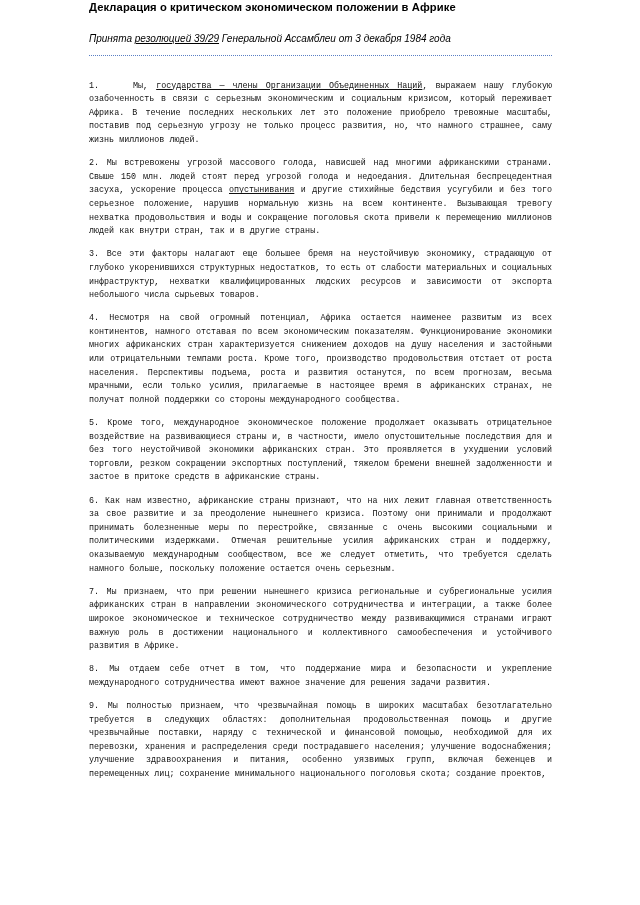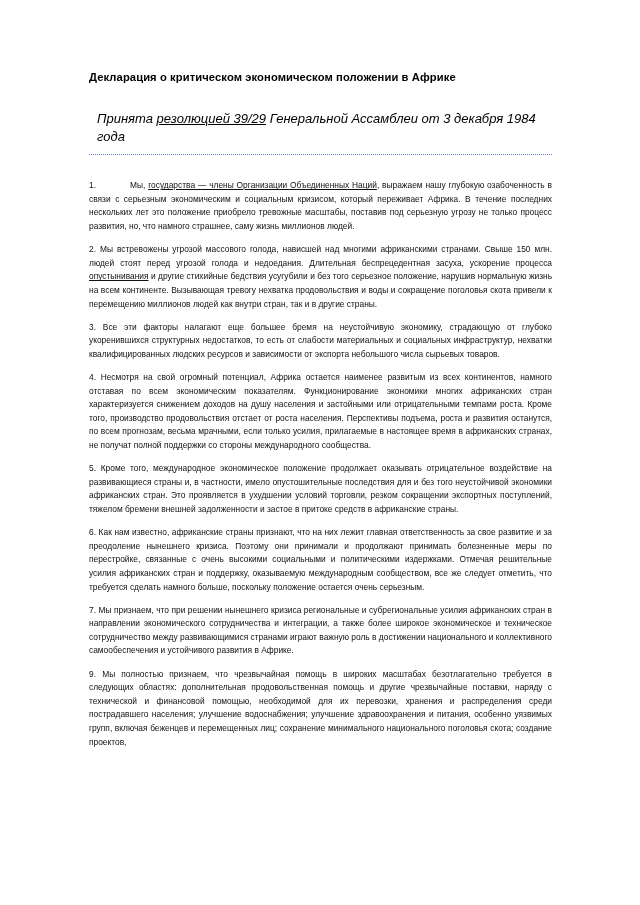--- a/index.html
+++ b/index.html
@@ -27,46 +27,46 @@
     position: absolute;
     left: 89px;
     top: 0;
     width: 463px;
   }
   .doc-title {
     font-size: 11.2px;
     font-weight: bold;
     line-height: 1.35;
     margin: 0;
-    padding-top: 70px;
     letter-spacing: 0.1px;
     color: #000;
   }
   .doc-subtitle {
-    font-size: 13px;
+    font-size: 10px;
     font-style: italic;
     font-weight: normal;
-    margin: 8px;
+    margin: 0;
     padding-top: 17px;
     line-height: 1.35;
     color: #000;
   }
   .doc-subtitle .lnk {
     text-decoration: underline;
   }
   .divider {
     margin-top: 9px;
     height: 0;
     border: 0;
     border-top: 1px dotted #5a7fc4;
     width: 100%;
   }
   .paras {
     margin-top: 0;
     padding-top: 16px;
+    font-family: Liberation Mono, monospace;
   }
   p.para {
     font-size: 8.4px;
     line-height: 1.62;
     text-align: justify;
     margin: 0 0 9.5px 0;
     color: #111;
     -webkit-hyphens: none;
     hyphens: none;
   }
@@ -107,18 +107,19 @@
       <p class="para"><span class="num">3.</span><span> Все эти факторы налагают еще большее бремя на неустойчивую экономику, страдающую от глубоко укоренившихся структурных недостатков, то есть от слабости материальных и социальных инфраструктур, нехватки квалифицированных людских ресурсов и зависимости от экспорта небольшого числа сырьевых товаров.</span></p>
 
       <p class="para"><span class="num">4.</span><span> Несмотря на свой огромный потенциал, Африка остается наименее развитым из всех континентов, намного отставая по всем экономическим показателям. Функционирование экономики многих африканских стран характеризуется снижением доходов на душу населения и застойными или отрицательными темпами роста. Кроме того, производство продовольствия отстает от роста населения. Перспективы подъема, роста и развития останутся, по всем прогнозам, весьма мрачными, если только усилия, прилагаемые в настоящее время в африканских странах, не получат полной поддержки со стороны международного сообщества.</span></p>
 
       <p class="para"><span class="num">5.</span><span> Кроме того, международное экономическое положение продолжает оказывать отрицательное воздействие на развивающиеся страны и, в частности, имело опустошительные последствия для и без того неустойчивой экономики африканских стран. Это проявляется в ухудшении условий торговли, резком сокращении экспортных поступлений, тяжелом бремени внешней задолженности и застое в притоке средств в африканские страны.</span></p>
 
       <p class="para"><span class="num">6.</span><span> Как нам известно, африканские страны признают, что на них лежит главная  ответственность за свое развитие и за преодоление нынешнего кризиса. Поэтому они принимали и продолжают принимать болезненные меры по перестройке, связанные с очень высокими социальными и политическими издержками. Отмечая решительные усилия африканских стран и поддержку, оказываемую международным сообществом, все же следует отметить, что требуется сделать намного больше, поскольку положение остается очень серьезным.</span></p>
 
       <p class="para"><span class="num">7.</span><span> Мы признаем, что при решении нынешнего кризиса региональные и субрегиональные усилия африканских стран в направлении экономического сотрудничества и интеграции, а также более широкое экономическое и техническое сотрудничество между развивающимися странами играют важную роль в достижении национального и коллективного самообеспечения и устойчивого развития в Африке.</span></p>
 
+      <p class="para"><span class="num">8.</span><span> Мы отдаем себе отчет в том, что поддержание мира и безопасности и укрепление международного сотрудничества имеют важное значение для решения задачи развития.</span></p>
 
       <p class="para"><span class="num">9.</span><span> Мы полностью признаем, что чрезвычайная помощь в широких масштабах безотлагательно требуется  в следующих областях: дополнительная продовольственная помощь и другие чрезвычайные поставки, наряду с технической и финансовой помощью, необходимой для их перевозки, хранения и распределения среди пострадавшего населения; улучшение водоснабжения; улучшение здравоохранения и питания, особенно уязвимых групп, включая беженцев и перемещенных лиц; сохранение минимального национального поголовья скота; создание проектов,</span></p>
 
     </div>
   </div>
 </div>
 
 </body></html>

